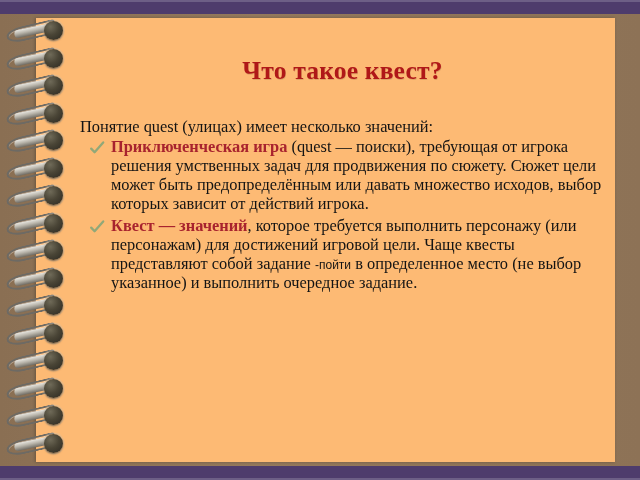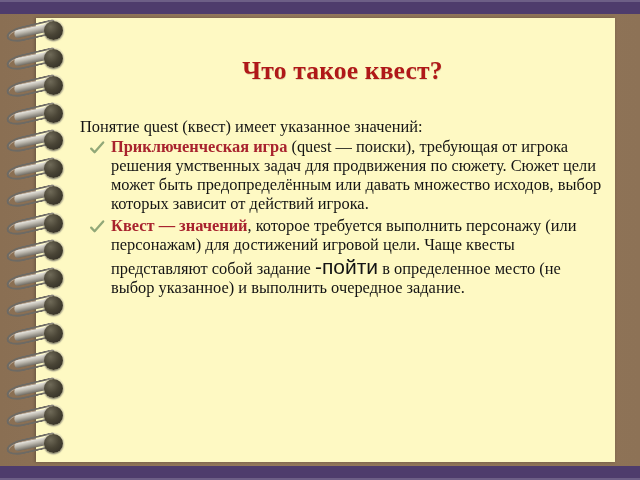--- a/index.html
+++ b/index.html
@@ -27,21 +27,21 @@
   .board {
     position:absolute; left:0; top:14px; width:640px; height:452px;
     background:linear-gradient(90deg,#8a6f53 0%,#94795c 40%,#8d7256 100%);
     z-index:1;
   }
 
   
   .paper {
     position:absolute; left:36px; top:18px;
     width:579px; height:444px;
-    background:#fef9c3;
+    background:#fdba74;
     z-index:2;
     box-shadow:-1px 0 3px rgba(0,0,0,.25);
   }
 
   
   .spiral {
     position:absolute; left:0px; top:18px;
     width:76px; height:444px; z-index:5; pointer-events:none;
   }
   .ring {
@@ -102,36 +102,36 @@
   ul.bullets > li .tick {
     position:absolute; left:-1px; top:2px;
     width:16px; height:16px;
   }
   .term {
     color:#a8232e;
     font-weight:bold;
   }
   .sans {
     font-family:"Liberation Sans", sans-serif;
-    font-size:21px;
+    font-size:12px;
   }
 </style>
 </head>
 <body>
 
 <div class="bar-top"></div>
 
 <div class="board"></div>
 
 <div class="paper">
   <div class="content">
 
     <h1 class="title">Что такое квест?</h1>
 
-    <p class="intro">Понятие quest (квест) имеет указанное значений:</p>
+    <p class="intro">Понятие quest (улицах) имеет несколько значений:</p>
 
     <ul class="bullets">
 
       <li>
         <span class="tick">
           <svg viewBox="0 0 16 16" width="16" height="16" aria-hidden="true">
             <path d="M2.2 8.6 L5.6 12.2 L14.2 2.4" fill="none" stroke="#91a878" stroke-width="2.3" stroke-linecap="round" stroke-linejoin="round"></path>
           </svg>
         </span><span class="term">Приключенческая игра</span><span> (quest — поиски), требующая от игрока решения умственных задач для продвижения по сюжету. Сюжет цели может быть предопределённым или давать множество исходов, выбор которых зависит от действий игрока.</span>
       </li>

